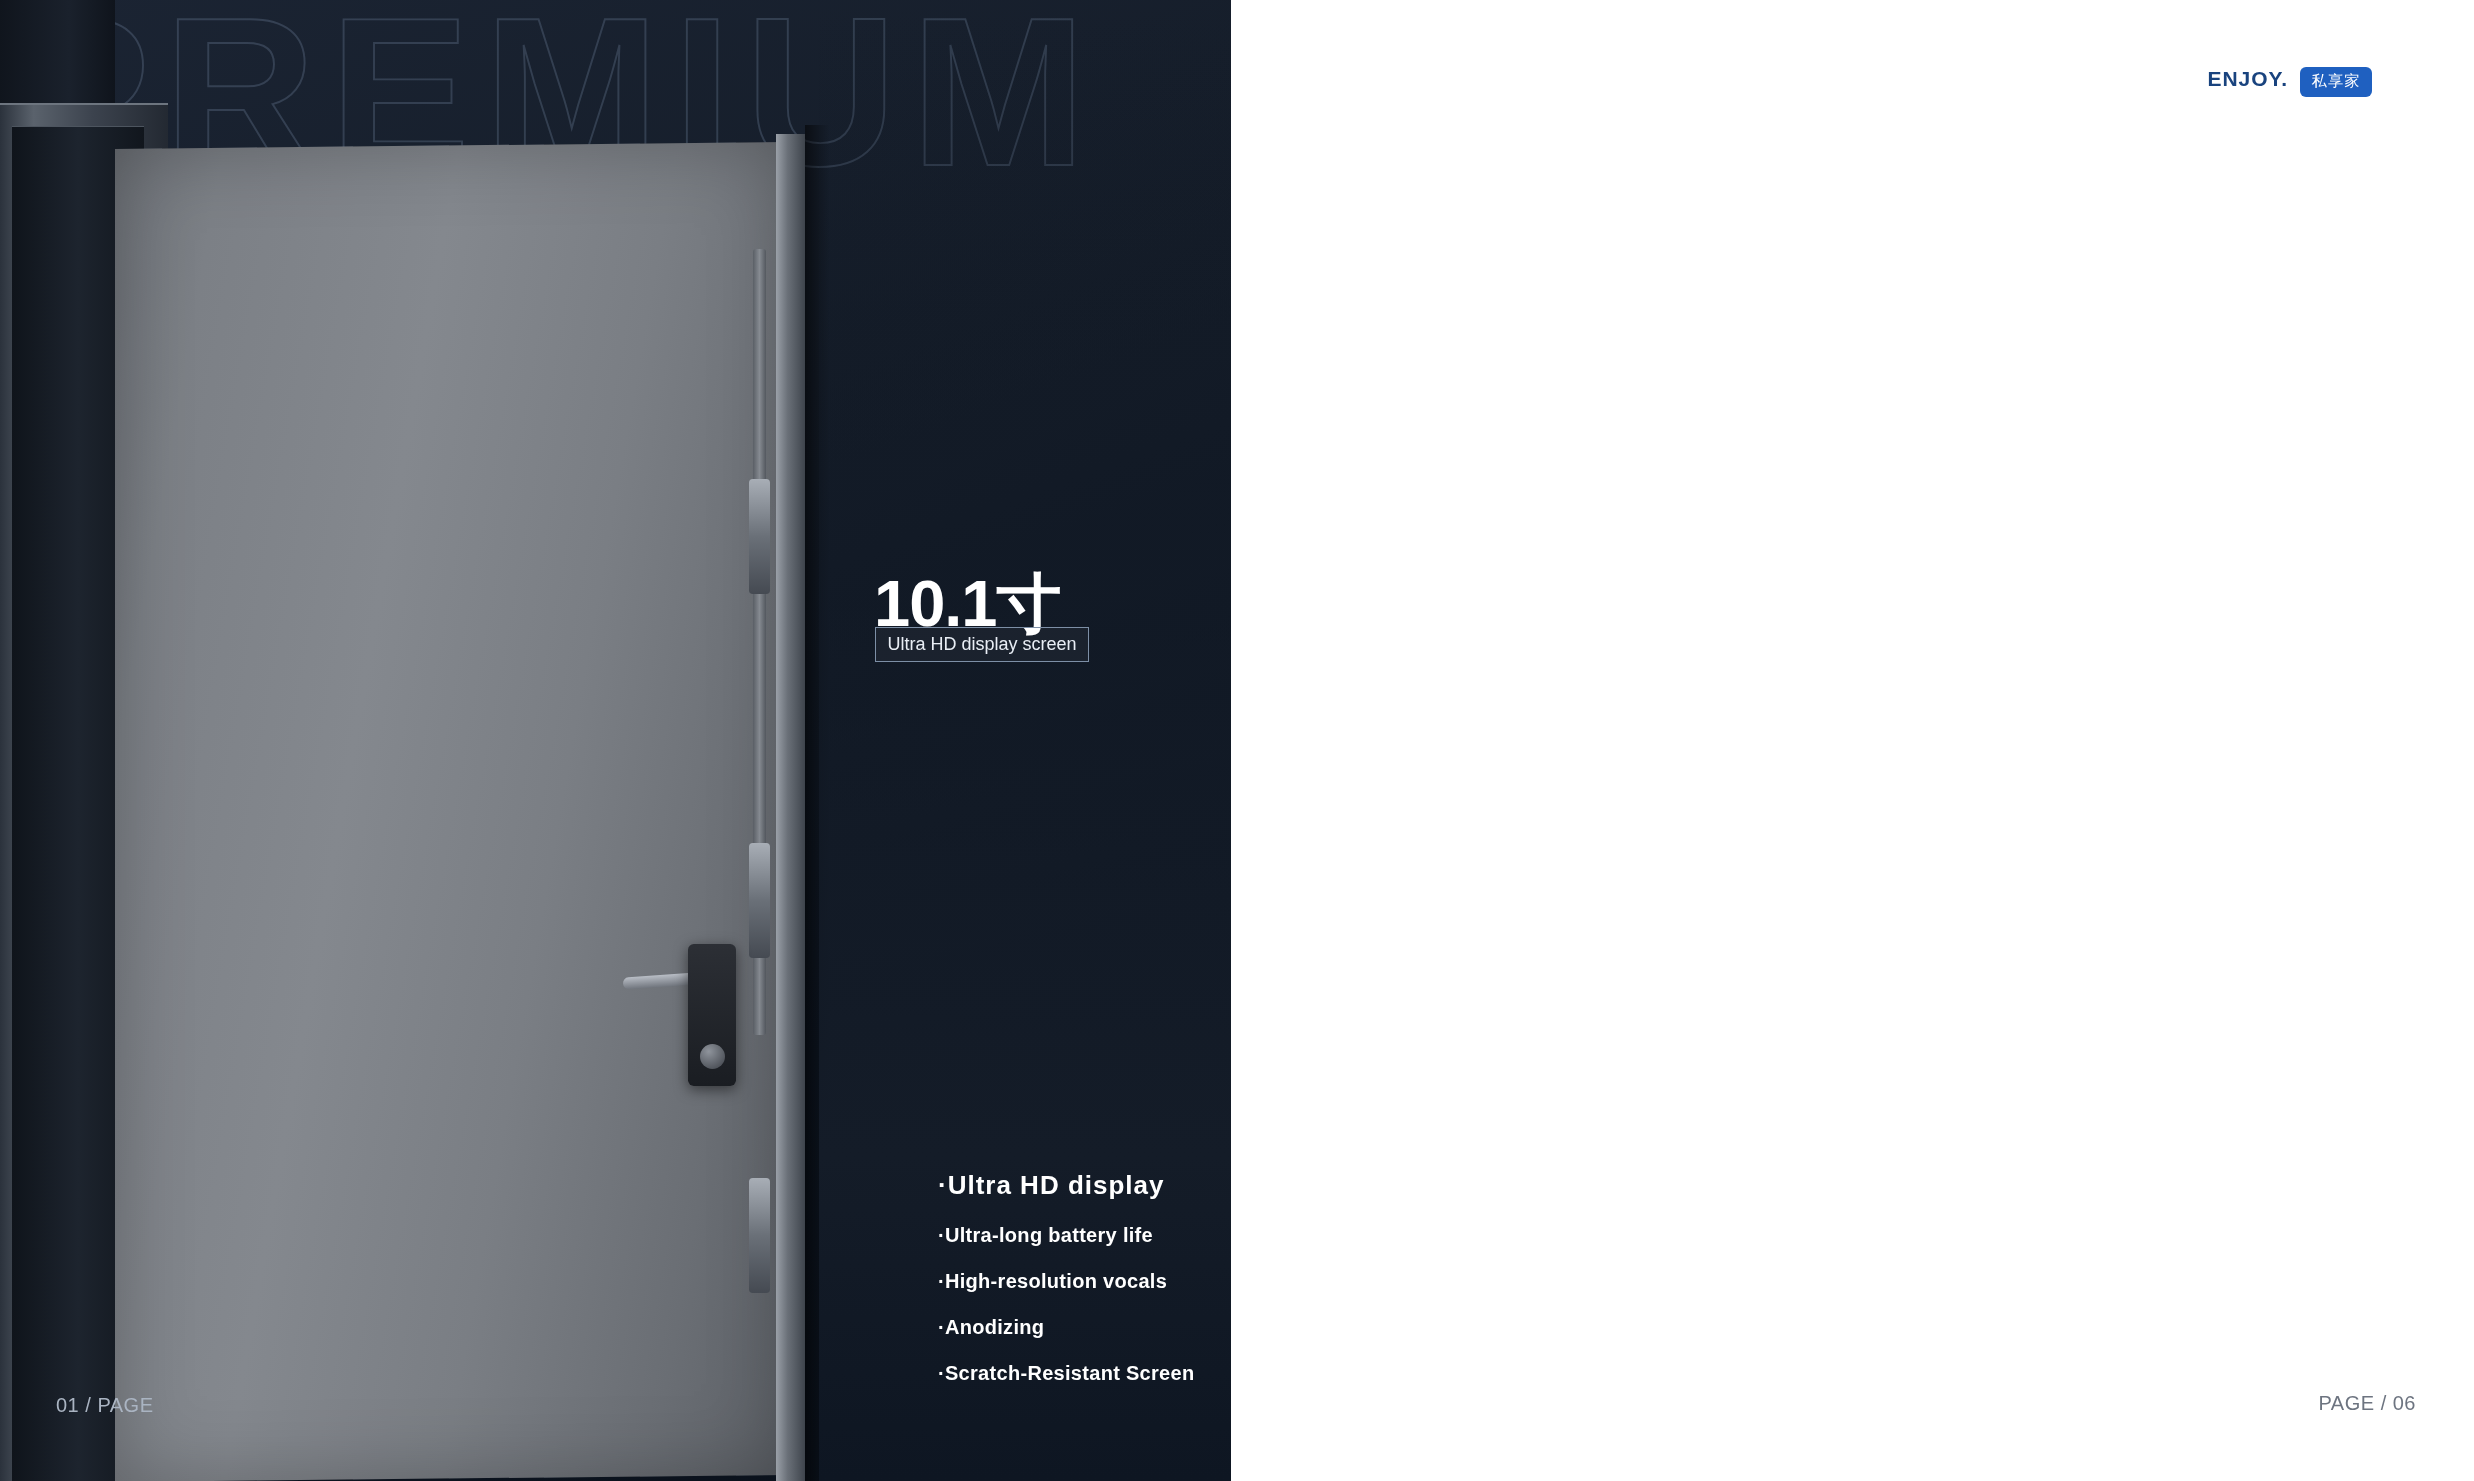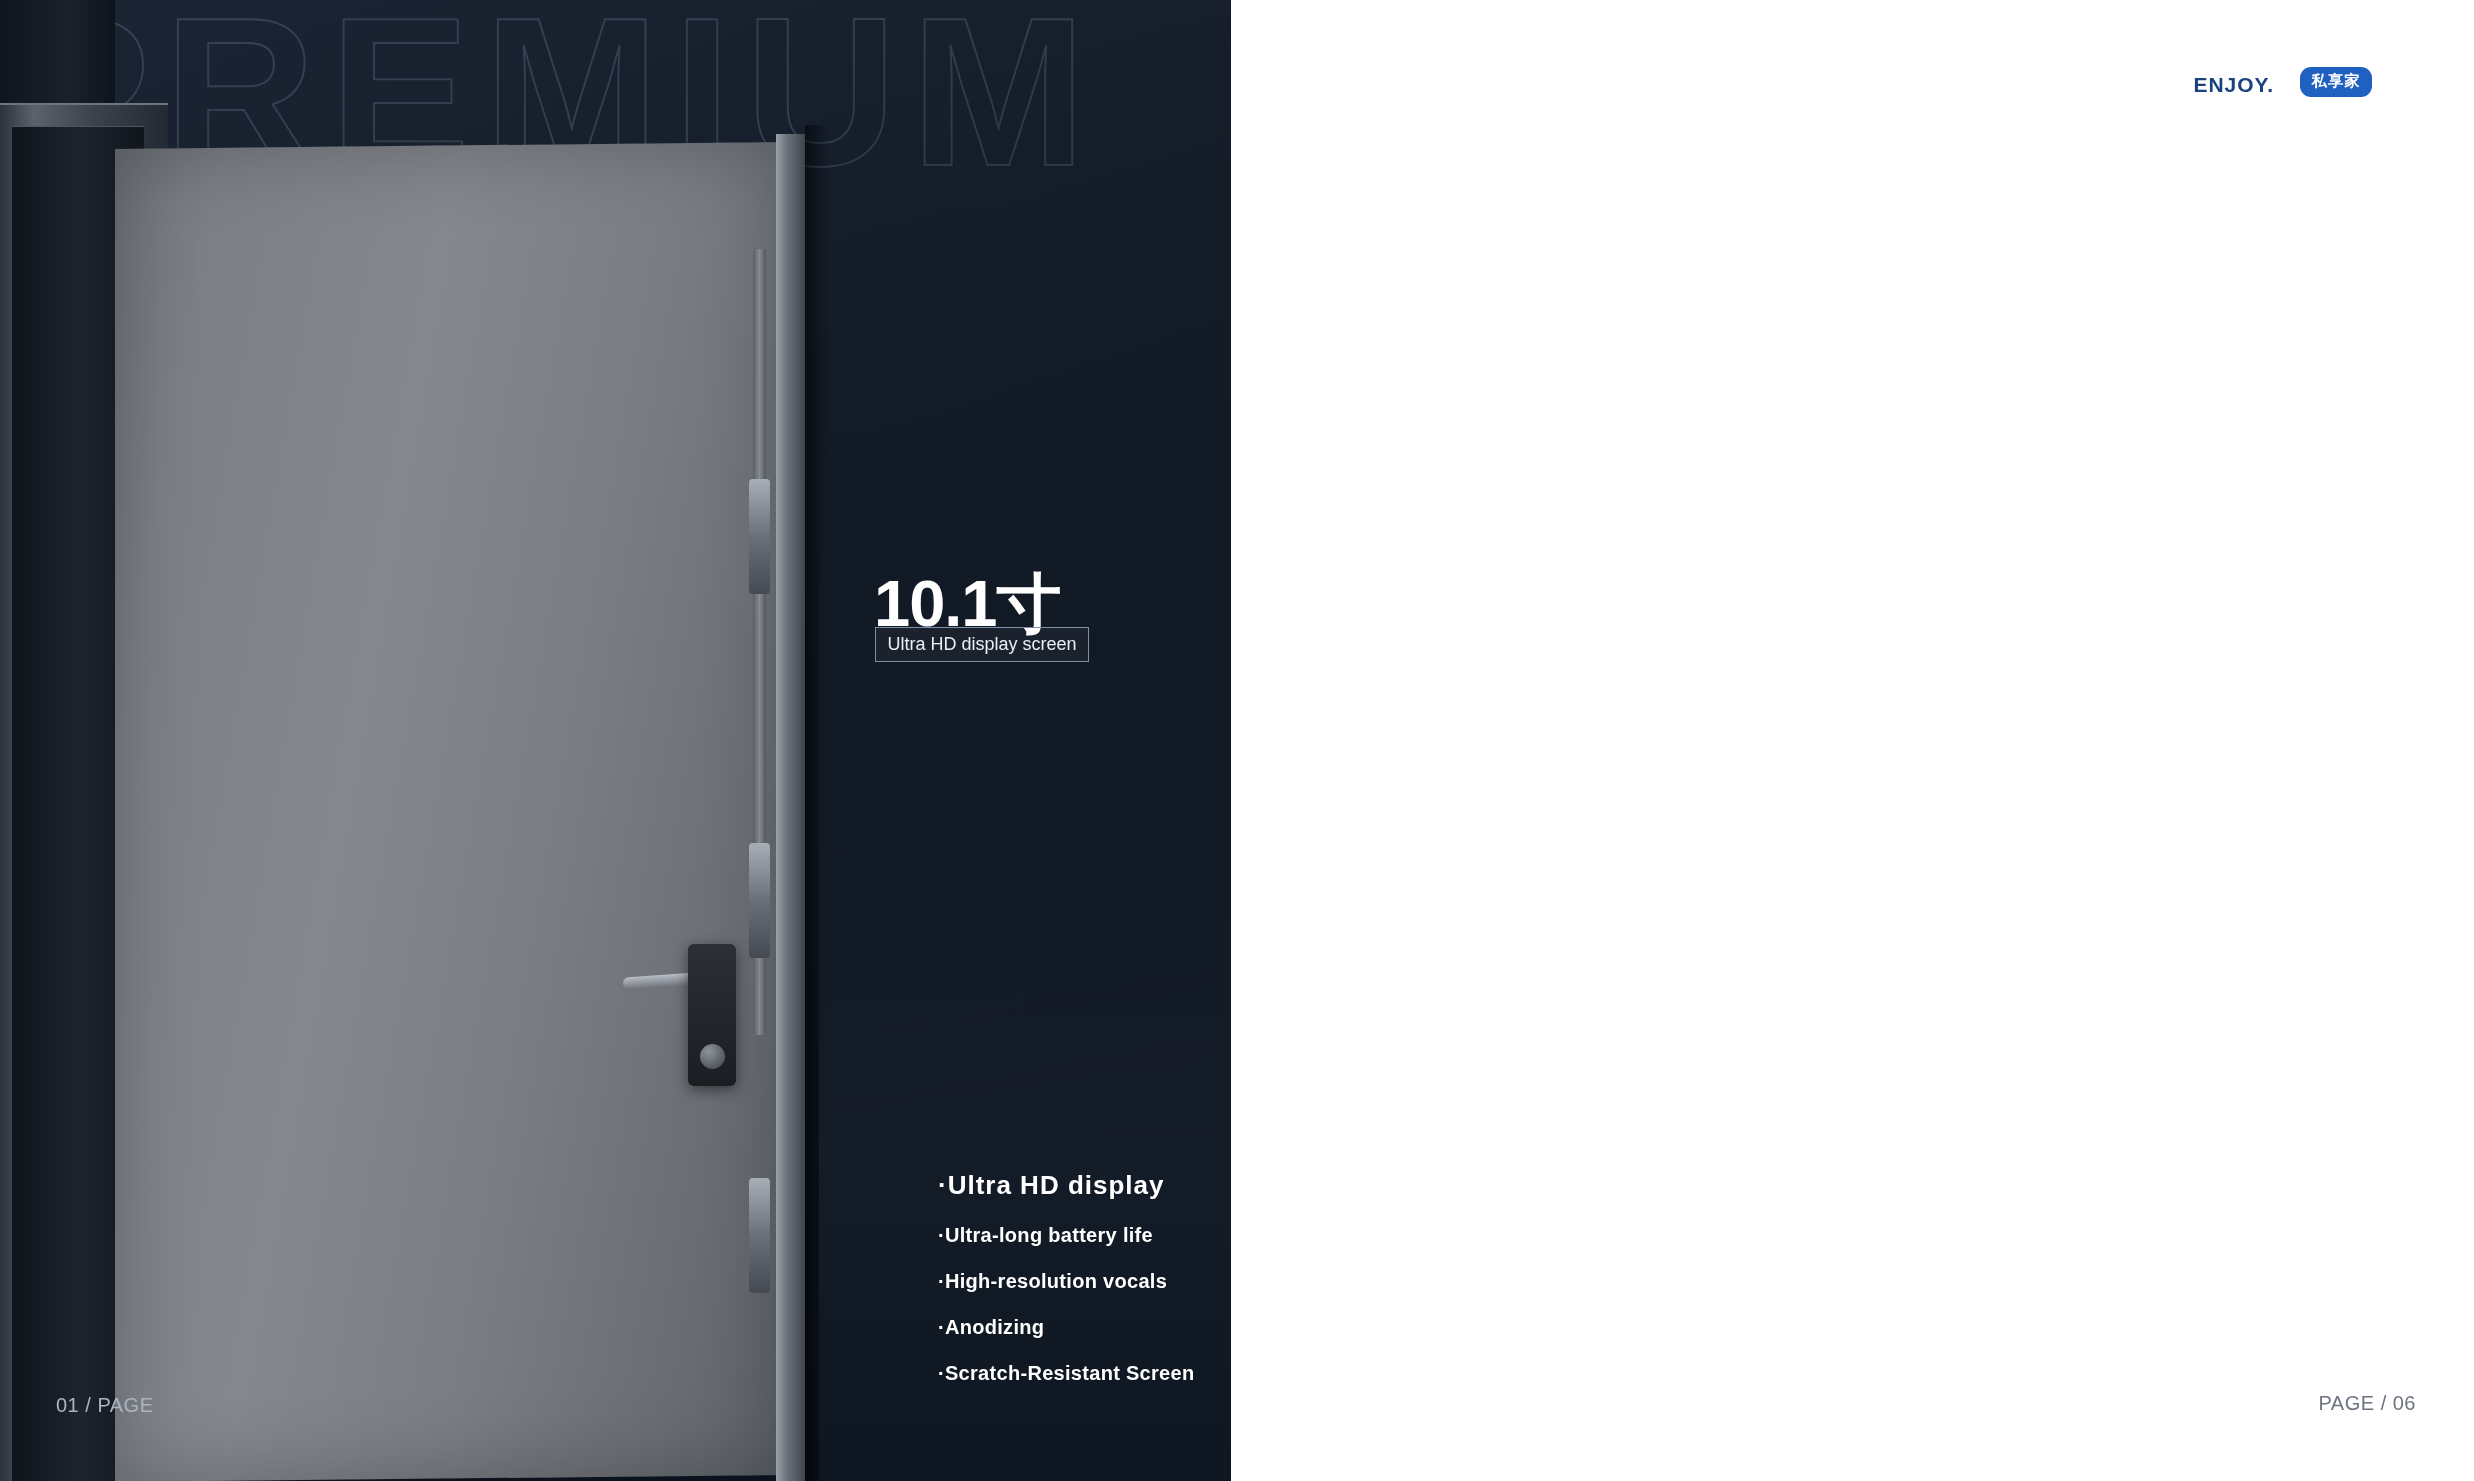--- a/index.html
+++ b/index.html
@@ -268,37 +268,36 @@
     width: 5.7px;
     height: 1481px;
     background: linear-gradient(90deg, rgba(0,0,0,0.35), rgba(0,0,0,0.0));
   }
 
   .brand {
     position: absolute;
     right: 103px;
     top: 67px;
     display: flex;
-    align-items: flex-end;
-    gap: 26px;
+    align-items: flex-start;
+    gap: 12px;
   }
   .brand-text {
     font-size: 21px;
     font-weight: 700;
     color: #19437e;
     letter-spacing: 1px;
   }
   .brand-badge {
     background: #1f60c0;
     color: #fff;
     font-size: 15.3px;
     padding: 3.8px 11.5px 4.8px 11.5px;
-    border-radius: 11px;
+    border-radius: 6px;
     letter-spacing: 1px;
-    font-weight: bold;
   }
 
   .page-num-right {
     position: absolute;
     right: 59px;
     top: 1392px;
     color: #6d7480;
     font-size: 20px;
     letter-spacing: 0.5px;
   }

